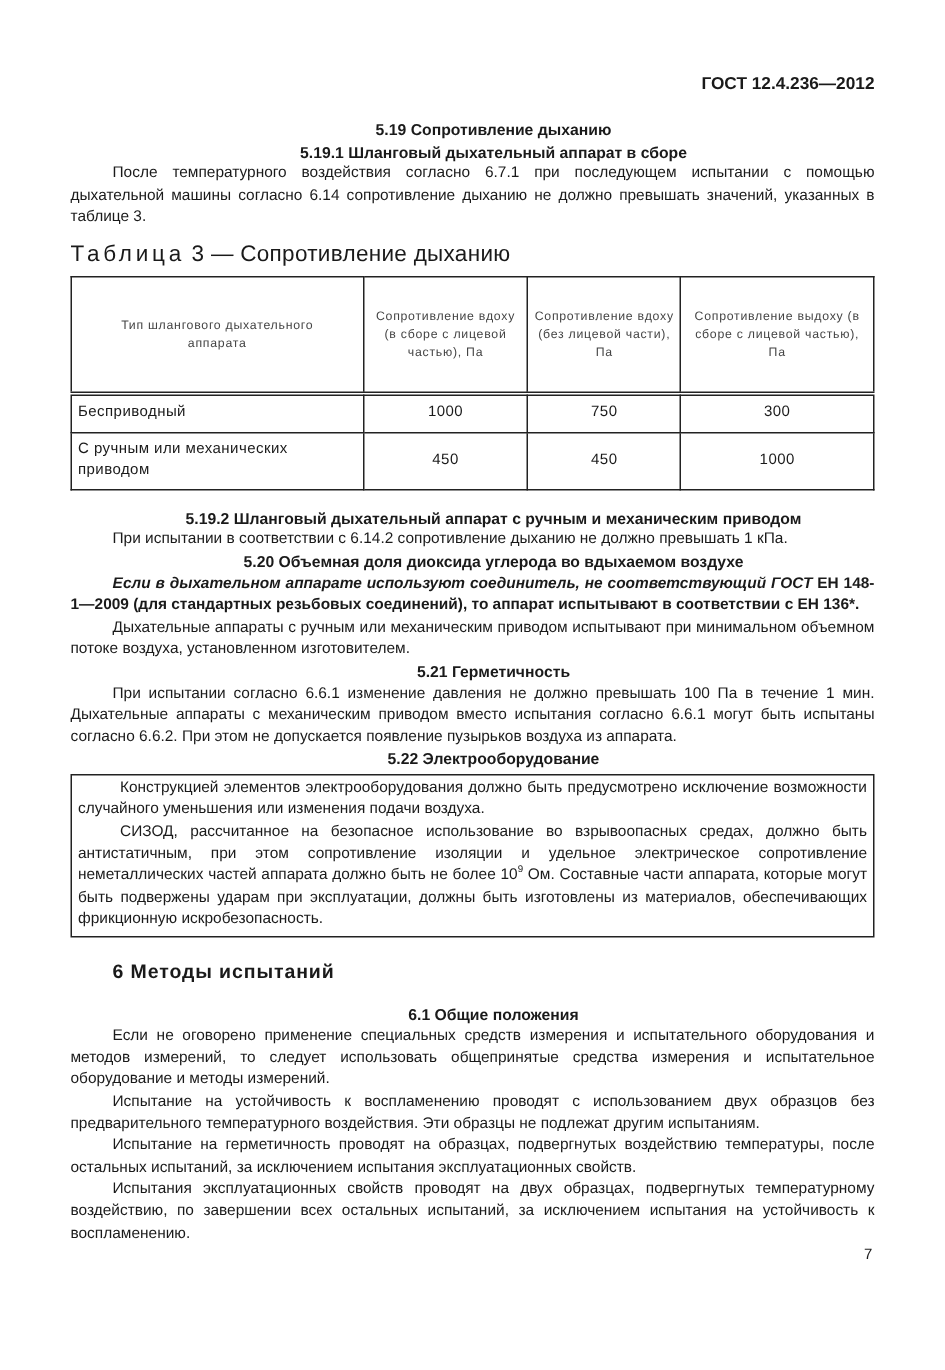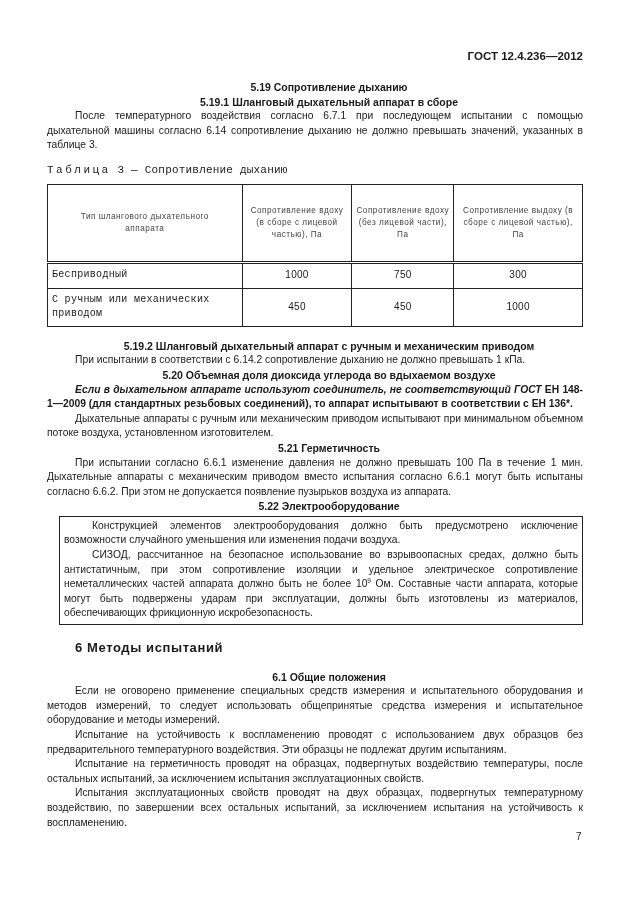--- a/index.html
+++ b/index.html
@@ -5,30 +5,30 @@
   html, body { margin: 0; padding: 0; background: #ffffff; }
   body { width: 630px; height: 913px; position: relative; overflow: hidden;
          font-family: "Liberation Sans", sans-serif; color: #1a1a1a; }
   .page { position: absolute; left: 0; top: 0; width: 630px; height: 913px; }
   .doc-code { position: absolute; top: 50px; right: 47px; font-size: 11.5px; font-weight: bold; }
   .content { position: absolute; left: 47px; top: 80px; width: 536px; font-size: 10.3px; line-height: 14.6px; }
   .p { margin: 0; text-align: justify; text-indent: 28px; }
   .h { margin: 0; padding-left: 28px; font-weight: bold; font-size: 10.5px; text-align: center; }
   .bi { margin: 0; text-align: justify; text-indent: 28px; font-weight: bold; }
   .bi i { font-style: italic; }
-  .table-title { margin: 10px 0 6px 0; font-size: 11px; letter-spacing: 0.2px; font-family: Liberation Mono, monospace; }
+  .table-title { margin: 10px 0 6px 0; font-size: 15px; letter-spacing: 0.2px; }
   .table-title .spaced { letter-spacing: 2.5px; }
   table.t { border-collapse: collapse; width: 536px; font-size: 10px; }
   table.t th { font-weight: normal; font-size: 8.2px; letter-spacing: 0.5px; line-height: 12px;
                color: #444; border: 1px solid #222; padding: 4px 3px; text-align: center; height: 40px; }
   table.t th:first-child { text-align: center; }
   table.t thead tr { border-bottom: 3px double #222; }
   table.t td { border: 1px solid #222; padding: 4px 4px; text-align: center; height: 16px; letter-spacing: 0.3px; }
-  table.t td:first-child { text-align: left; font-family: Liberation Mono, monospace; }
-  .boxed { border: 1px solid #222; padding: 2px 4px 3px 4px; margin: 2px 0 0 12px; }
+  table.t td:first-child { text-align: left; }
+  .boxed { border: 1px solid #222; padding: 2px 4px 3px 4px; margin: 2px 0 0 0; }
   .h6 { margin: 16px 0 14px 0; padding-left: 28px; font-weight: bold; font-size: 13px; letter-spacing: 0.6px; }
   .page-num { position: absolute; top: 831px; left: 576px; font-size: 10px; }
   sup { font-size: 6.5px; line-height: 0; }
 </style>
 </head>
 <body>
 
 <div class="page">
   <div class="doc-code">ГОСТ 12.4.236—2012</div>
 

